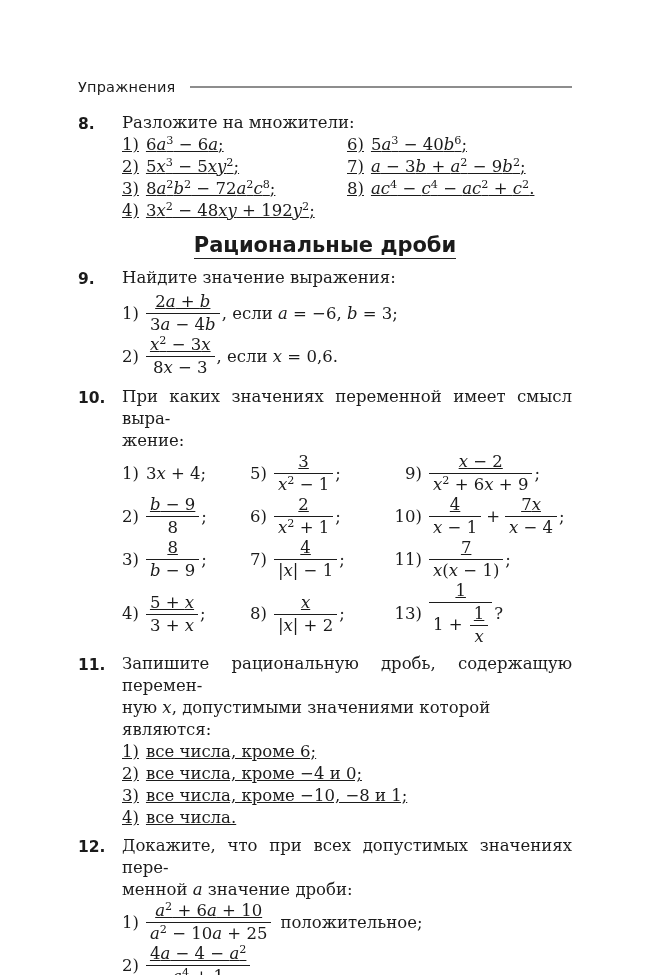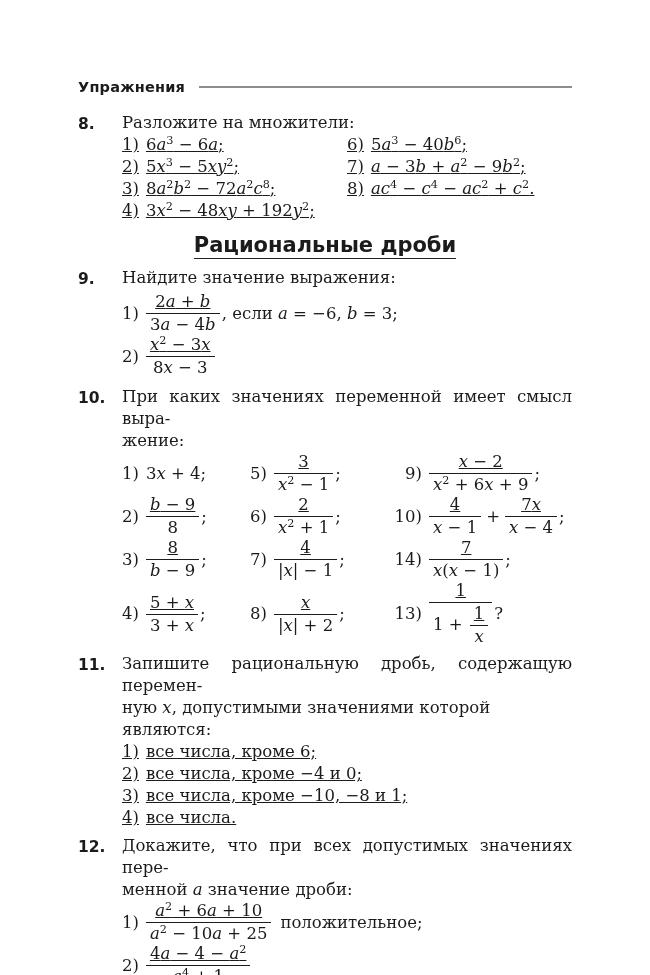--- a/index.html
+++ b/index.html
@@ -15,21 +15,21 @@
     flex-direction: column;
     background: #ffffff;
     font-size: 16.5px;
     line-height: 22px;
   }
 
   
   .header-row { display: flex; align-items: center; margin-bottom: 14px; }
   .header-label {
     font-family: "DejaVu Sans", sans-serif;
-    font-weight: bold; font-size: 14.5px; letter-spacing: 0.2px;
+    font-weight: normal; font-size: 14.5px; letter-spacing: 0.2px;
   }
   .header-rule { flex: 1; height: 1.5px; background: #8d8d8d; margin-left: 14px; }
 
   
   .problem { display: flex; }
   .pnum {
     flex: 0 0 44px; width: 44px;
     font-family: "DejaVu Sans", sans-serif; font-weight: bold; font-size: 15.5px;
     padding-top: 1px;
   }
@@ -120,20 +120,21 @@
           <span class="fd">3<i>a</i> − 4<i>b</i></span>
         </span>
         <span class="after">, если <i>a</i> = −6, <i>b</i> = 3;</span>
       </div>
       <div class="mitem">
         <span class="lbl">2)</span>
         <span class="frac">
           <span class="fn"><i>x</i><sup>2</sup> − 3<i>x</i></span>
           <span class="fd">8<i>x</i> − 3</span>
         </span>
+        <span class="after">, если <i>x</i> = 0,6.</span>
       </div>
     </div>
   </section>
 
   <section class="problem" style="margin-top:8px">
     <div class="pnum">10.</div>
     <div class="pbody">
       <div class="ptitle justify">При каких значениях переменной имеет смысл выра-</div>
       <div class="ptitle">жение:</div>
       <div class="p10-grid">
@@ -199,21 +200,21 @@
         </div>
         <div class="mcell">
           <span class="lbl">7)</span>
           <span class="frac">
             <span class="fn">4</span>
             <span class="fd">|<i>x</i>| − 1</span>
           </span>
           <span class="after">;</span>
         </div>
         <div class="mcell c3">
-          <span class="lbl">14)</span>
+          <span class="lbl">11)</span>
           <span class="frac">
             <span class="fn">7</span>
             <span class="fd"><i>x</i>(<i>x</i> − 1)</span>
           </span>
           <span class="after">;</span>
         </div>
 
         <div class="mcell">
           <span class="lbl">4)</span>
           <span class="frac">

